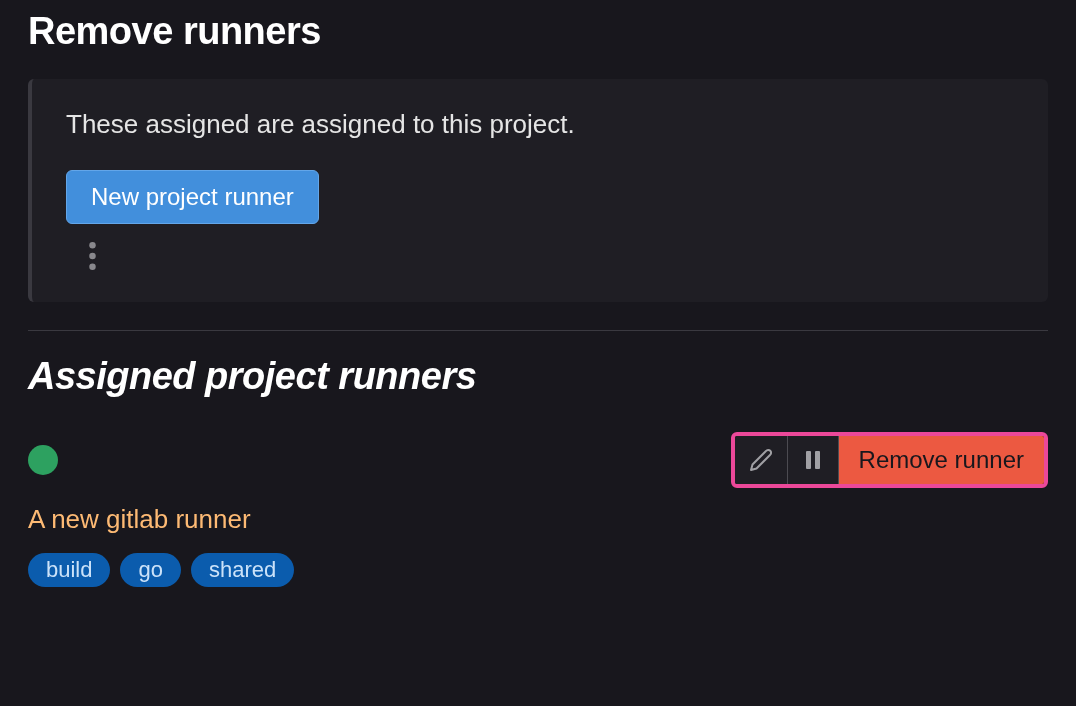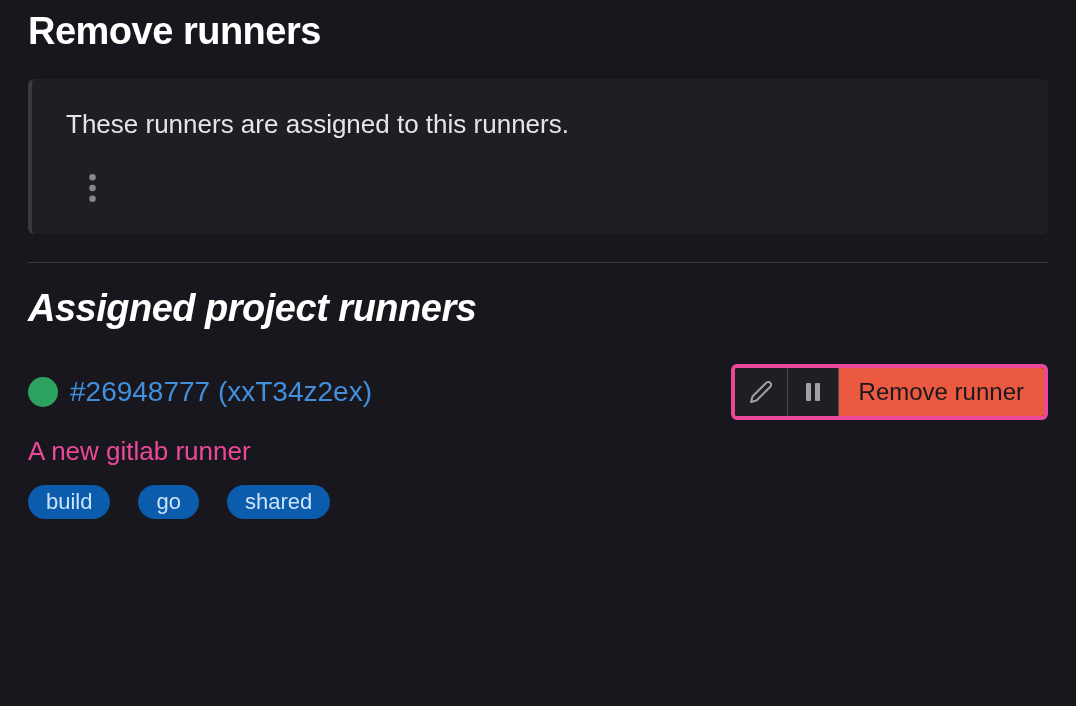--- a/index.html
+++ b/index.html
@@ -119,62 +119,62 @@
   .btn-danger {
     background: #ec5941;
     color: #18171d;
     border: none;
     padding: 10px 20px;
     font-size: 24px;
     font-weight: 500;
     cursor: pointer;
   }
   .runner-desc {
-    color: #ec4899;
+    color: #fdba74;
     font-size: 26px;
     font-weight: 400;
     margin-bottom: 18px;
   }
   .tags {
     display: flex;
-    gap: 28px;
+    gap: 10px;
   }
   .tag {
     background: #0b5cad;
     color: #cbe2f9;
     font-size: 22px;
     font-weight: 400;
     padding: 4px 18px;
     border-radius: 20px;
   }
 </style>
 </head>
 <body>
 
 <h4 class="section-title">Remove runners</h4>
 
 <div class="info-panel">
-  <p class="info-text">These runners are assigned to this runners.</p>
+  <p class="info-text">These assigned are assigned to this project.</p>
+  <button class="btn-primary">New project runner</button>
   <div class="more-actions">
     <svg width="7" height="28" viewBox="0 0 6 26">
       <circle cx="3" cy="3" r="3" fill="currentColor"></circle>
       <circle cx="3" cy="13" r="3" fill="currentColor"></circle>
       <circle cx="3" cy="23" r="3" fill="currentColor"></circle>
     </svg>
   </div>
 </div>
 
 <hr class="divider">
 
 <h4 class="assigned-title">Assigned project runners</h4>
 
 <div class="runner-row">
   <div class="runner-left">
     <span class="status-dot status-online"></span>
-    <a class="runner-link">#26948777 (xxT34z2ex)</a>
   </div>
   <div class="runner-controls">
     <button class="icon-btn">
       <svg width="24" height="24" viewBox="0 0 24 24" fill="none" stroke="currentColor" stroke-width="2" stroke-linecap="round" stroke-linejoin="round">
         <path d="M17 3a2.85 2.85 0 1 1 4 4L7.5 20.5 2 22l1.5-5.5L17 3z"></path>
       </svg>
     </button>
     <button class="icon-btn">
       <svg width="22" height="24" viewBox="0 0 22 24" fill="currentColor">
         <rect x="4" y="3" width="5" height="18" rx="1"></rect>

